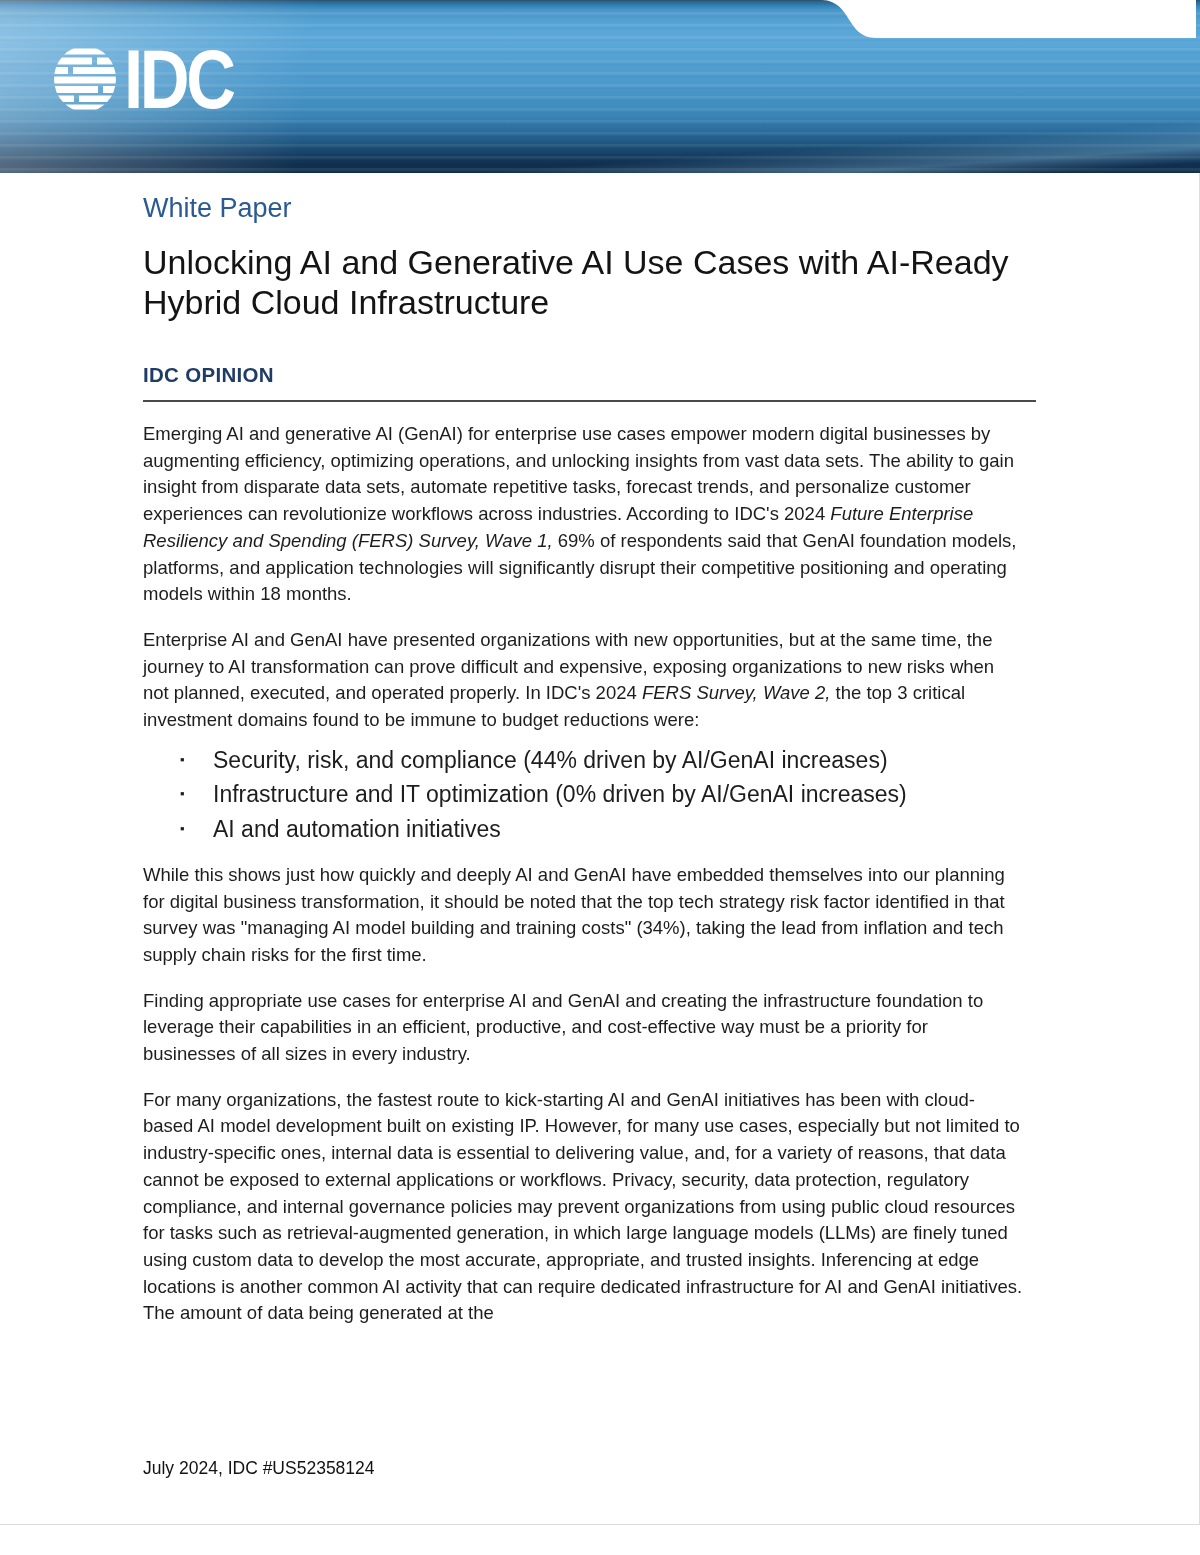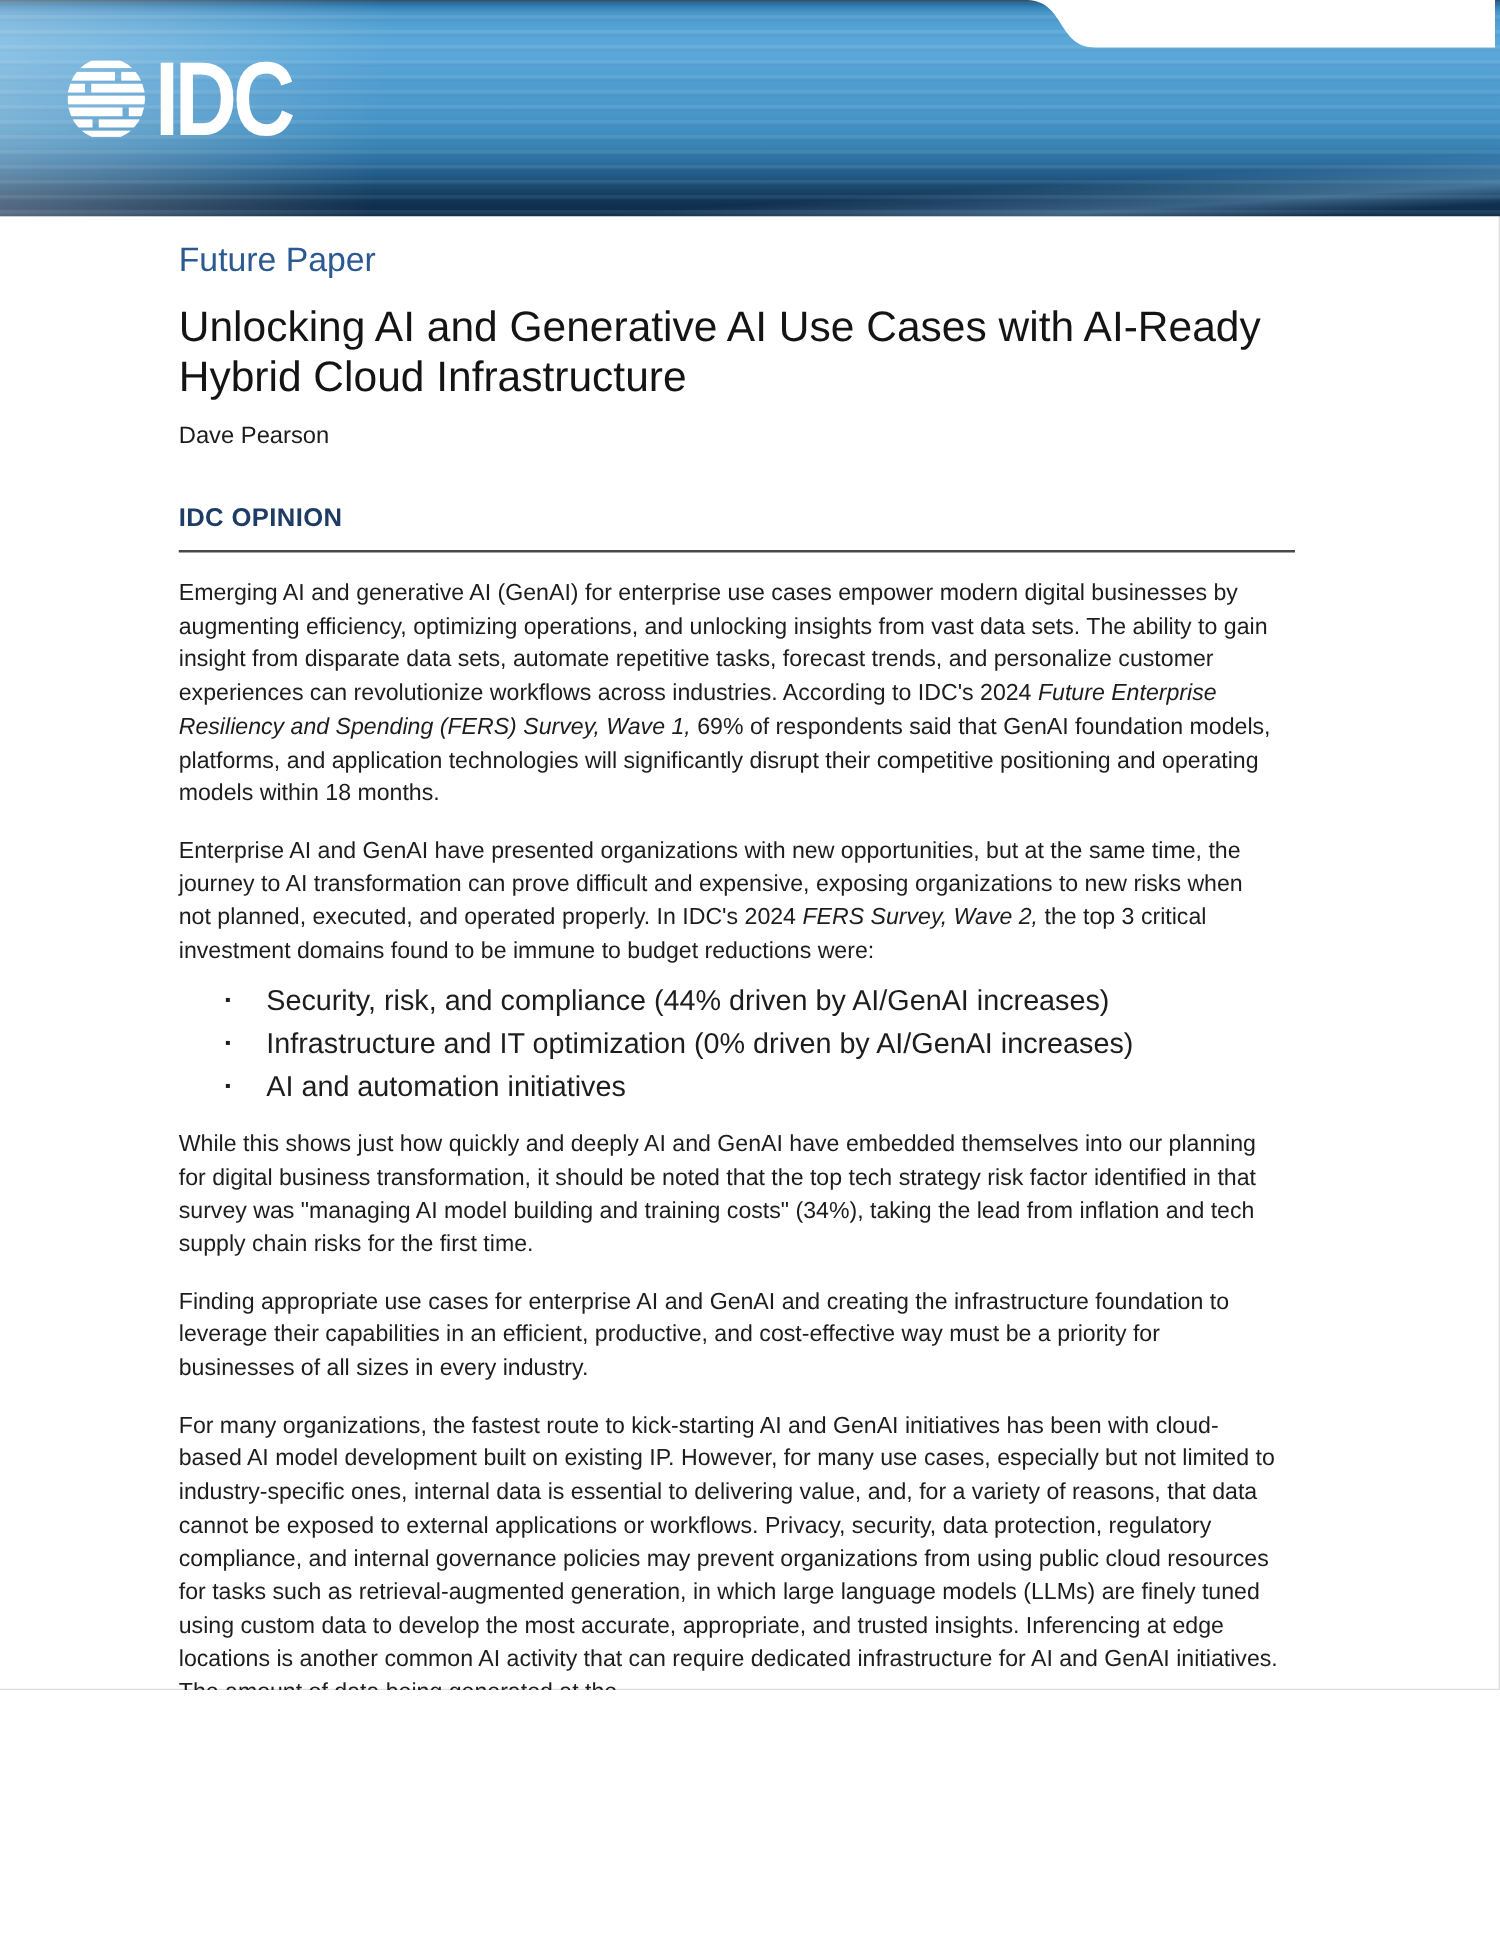--- a/index.html
+++ b/index.html
@@ -1,21 +1,21 @@
 <!DOCTYPE html>
 <html><head>
 <meta charset="utf-8">
 <style>
   html, body { margin: 0; padding: 0; background: #ffffff; }
   * { box-sizing: border-box; }
 
   .page {
     position: relative;
     width: 1200px;
-    height: 1352px;
+    height: 1525px;
     background: #ffffff;
     font-family: "Liberation Sans", sans-serif;
     color: #1c1c1c;
     overflow: hidden;
     box-shadow: inset -1px 0 0 #dcdcdc, inset 0 -1px 0 #dcdcdc;
   }
 
   
   .banner {
     position: absolute;
@@ -187,24 +187,23 @@
         </g>
       </svg>
       <span class="logo-text">IDC</span>
     </div>
     <svg class="banner-notch" viewBox="0 0 374 40" preserveAspectRatio="none" aria-hidden="true">
       <path d="M 0 0 C 30 1 24 38 54 38 L 374 38 L 374 0 Z" fill="#ffffff"></path>
     </svg>
   </div>
 
   <div class="content">
-    <div class="doc-type">Future Paper</div>
+    <div class="doc-type">White Paper</div>
     <h1 class="doc-title">Unlocking AI and Generative AI Use Cases with AI-Ready Hybrid Cloud Infrastructure</h1>
     <div class="byline">
-      <div>Dave Pearson</div>
     </div>
 
     <h2 class="section-heading">IDC OPINION</h2>
     <hr class="section-rule">
 
     <div class="body-blocks">
         <p><span>Emerging AI and generative AI (GenAI) for enterprise use cases empower modern digital businesses by augmenting efficiency, optimizing operations, and unlocking insights from vast data sets. The ability to gain insight from disparate data sets, automate repetitive tasks, forecast trends, and personalize customer experiences can revolutionize workflows across industries. According to IDC's 2024 </span><em>Future Enterprise Resiliency and Spending (FERS) Survey, Wave 1,</em><span> 69% of respondents said that GenAI foundation models, platforms, and application technologies will significantly disrupt their competitive positioning and operating models within 18 months.</span></p>
         <p><span>Enterprise AI and GenAI have presented organizations with new opportunities, but at the same time, the journey to AI transformation can prove difficult and expensive, exposing organizations to new risks when not planned, executed, and operated properly. In IDC's 2024 </span><em>FERS Survey, Wave 2,</em><span> the top 3 critical investment domains found to be immune to budget reductions were:</span></p>
         <ul>
           <li>Security, risk, and compliance (44% driven by AI/GenAI increases)</li>

